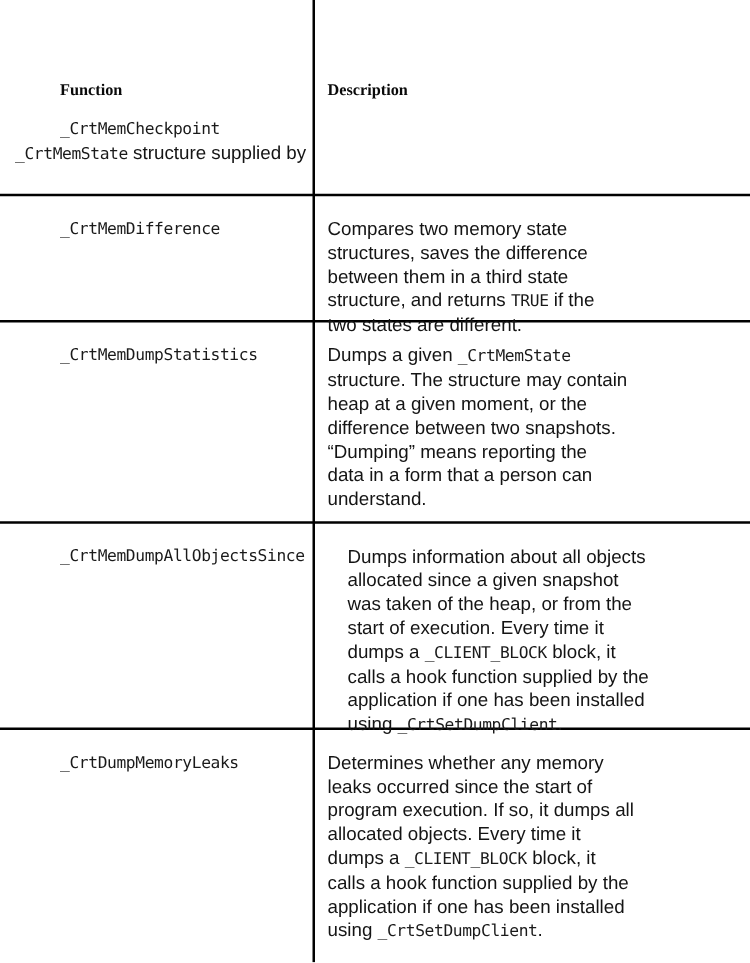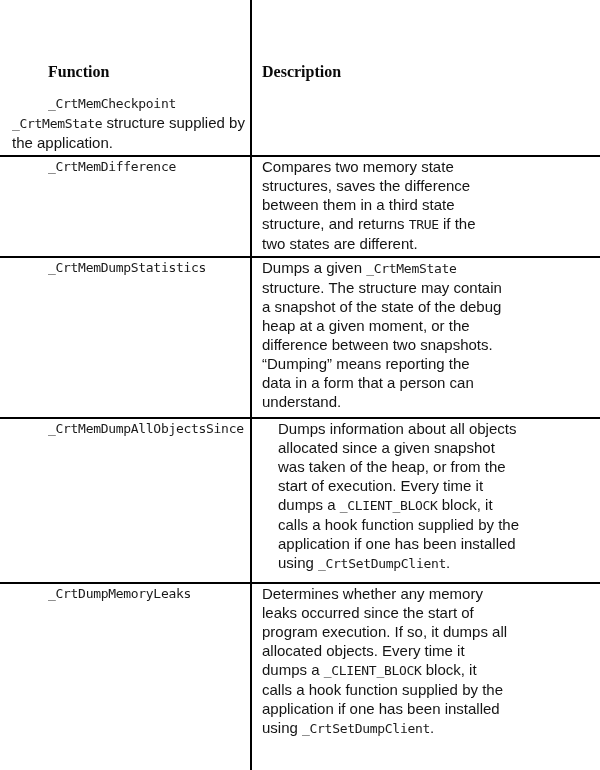--- a/index.html
+++ b/index.html
@@ -39,29 +39,29 @@
   .col-desc {
     flex: 1;
     box-sizing: border-box;
     padding-left: 12px;
     padding-right: 20px;
     white-space: nowrap;
   }
   .hdr {
     font-family: "Liberation Serif", serif;
     font-weight: bold;
-    font-size: 16px;
+    font-size: 13px;
     color: #0a0a0a;
     line-height: 19px;
   }
   .t-row {
     display: flex;
     box-sizing: border-box;
     border-top: 2px solid #000000;
-    padding-top: 0;
+    padding-top: 17px;
   }
   #rows > .t-row:nth-child(1) { height: 65px;  border-top: none; padding-top: 4px; flex-direction: column; }
   #rows > .t-row:nth-child(2) { height: 101px; }
   #rows > .t-row:nth-child(3) { height: 161px; }
   #rows > .t-row:nth-child(4) { height: 165px; gap: 16px; }
   #rows > .t-row:nth-child(5) { height: 188px; }
   .fn {
     font-family: "DejaVu Sans Mono", monospace;
     font-size: 13px;
     letter-spacing: -0.3px;
@@ -96,21 +96,20 @@
     </div>
   </div>
 
   <div id="rows">
   <div class="t-row">
     <div class="col-fn">
       <span class="fn">_CrtMemCheckpoint</span>
     </div>
     <div class="col-desc">
           <div class="desc-line"><span class="code">_CrtMemState</span><span class="txt"> structure supplied by</span></div>
-          <div class="desc-line"><span class="txt">the application.</span></div>
         </div>
   </div>
 
   <div class="t-row">
     <div class="col-fn">
       <span class="fn">_CrtMemDifference</span>
     </div>
     <div class="col-desc">
           <div class="desc-line"><span class="txt">Compares two memory state</span></div>
           <div class="desc-line"><span class="txt">structures, saves the difference</span></div>
@@ -120,21 +119,20 @@
         </div>
   </div>
 
   <div class="t-row">
     <div class="col-fn">
       <span class="fn">_CrtMemDumpStatistics</span>
     </div>
     <div class="col-desc">
           <div class="desc-line"><span class="txt">Dumps a given </span><span class="code">_CrtMemState</span></div>
           <div class="desc-line"><span class="txt">structure. The structure may contain</span></div>
-          <div class="desc-line"><span class="txt">a snapshot of the state of the debug</span></div>
           <div class="desc-line"><span class="txt">heap at a given moment, or the</span></div>
           <div class="desc-line"><span class="txt">difference between two snapshots.</span></div>
           <div class="desc-line"><span class="txt">“Dumping” means reporting the</span></div>
           <div class="desc-line"><span class="txt">data in a form that a person can</span></div>
           <div class="desc-line"><span class="txt">understand.</span></div>
         </div>
   </div>
 
   <div class="t-row">
     <div class="col-fn">

